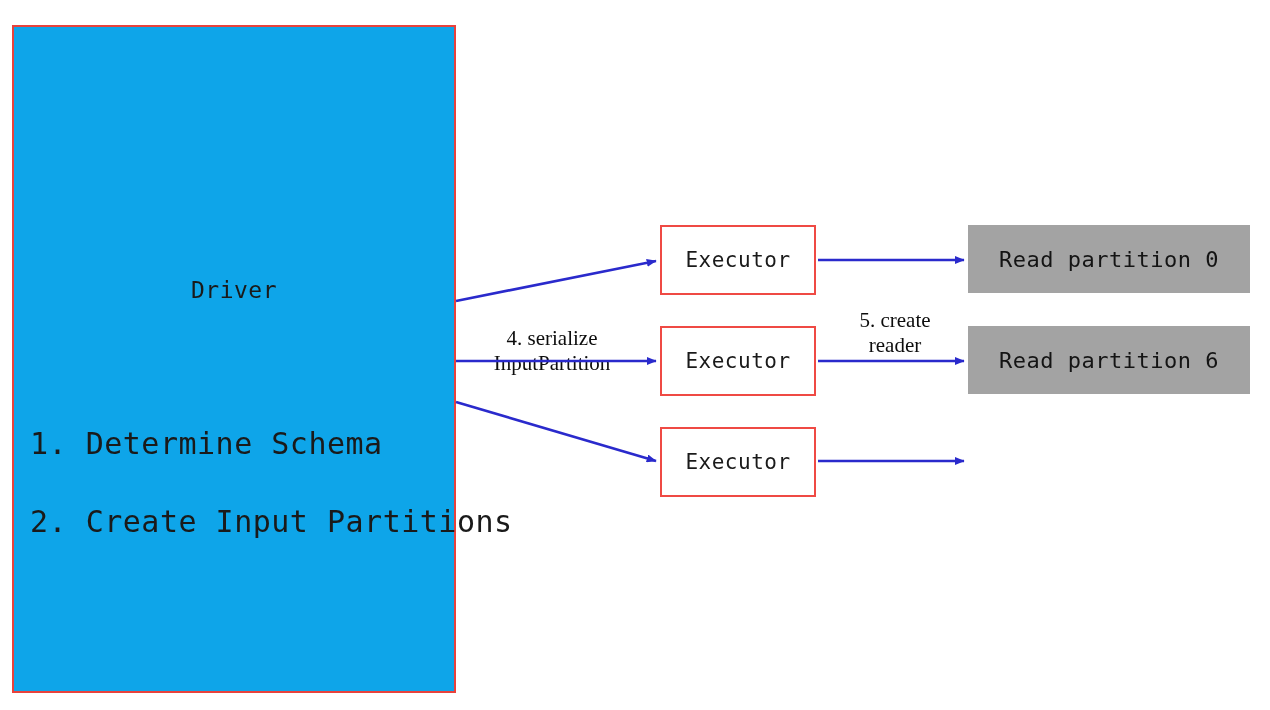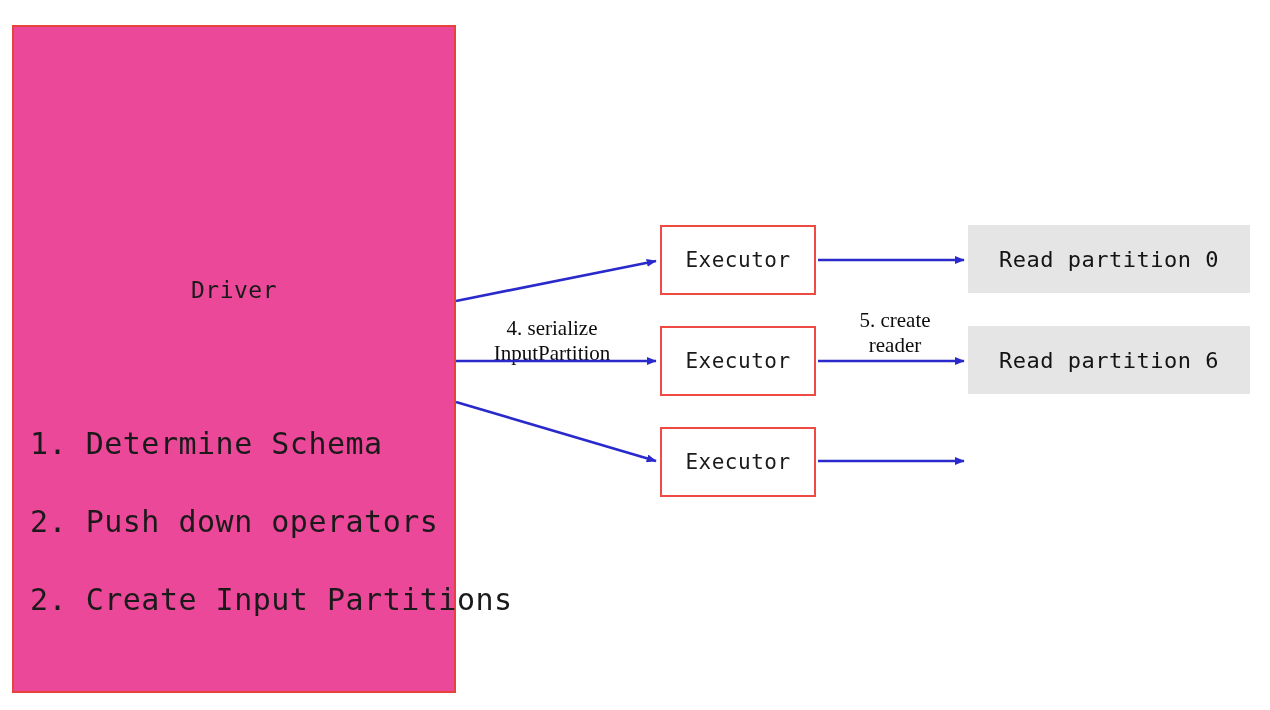--- a/index.html
+++ b/index.html
@@ -24,21 +24,21 @@
     align-items: center;
     justify-content: center;
   }
 
   .driver-box {
     left: 12px;
     top: 25px;
     width: 444px;
     height: 668px;
     border: 2px solid #e8423c;
-    background: #ec4899;
+    background: #0ea5e9;
     display: block;
   }
 
   .driver-title {
     position: absolute;
     left: 0;
     right: 0;
     top: 250px;
     text-align: center;
     font-family: "DejaVu Sans Mono", "Liberation Mono", monospace;
@@ -66,21 +66,21 @@
     font-family: "DejaVu Sans Mono", "Liberation Mono", monospace;
     font-size: 21px;
     color: #1a1a1a;
     letter-spacing: 0.5px;
     left: 660px;
     width: 156px;
     height: 70px;
   }
 
   .partition-box {
-    background: #e5e5e5;
+    background: #a3a3a3;
     border: none;
     font-family: "DejaVu Sans Mono", "Liberation Mono", monospace;
     font-size: 22px;
     color: #141414;
     letter-spacing: 0.5px;
     left: 968px;
     width: 282px;
     height: 68px;
   }
 
@@ -93,21 +93,21 @@
     position: absolute;
     text-align: center;
     font-family: "Liberation Serif", "DejaVu Serif", serif;
     font-size: 21px;
     line-height: 25px;
     color: #0d0d0d;
     white-space: nowrap;
   }
   .label-serialize {
     left: 466px;
-    top: 316px;
+    top: 326px;
     width: 172px;
   }
   .label-create {
     left: 828px;
     top: 308px;
     width: 134px;
   }
 
   svg.arrows {
     position: absolute;
@@ -120,21 +120,20 @@
 </style>
 </head>
 <body>
 
 <div id="canvas">
 
   <div class="box driver-box">
     <div class="driver-title">Driver</div>
     <div class="driver-steps">
       <div>1. Determine Schema</div>
-      <div>2. Push down operators</div>
       <div>2. Create Input Partitions</div>
     </div>
   </div>
 
   <div class="box executor-box row-0">Executor</div>
   <div class="box executor-box row-1">Executor</div>
   <div class="box executor-box row-2">Executor</div>
 
   <div class="box partition-box row-0">Read partition 0</div>
   <div class="box partition-box row-1">Read partition 6</div>

